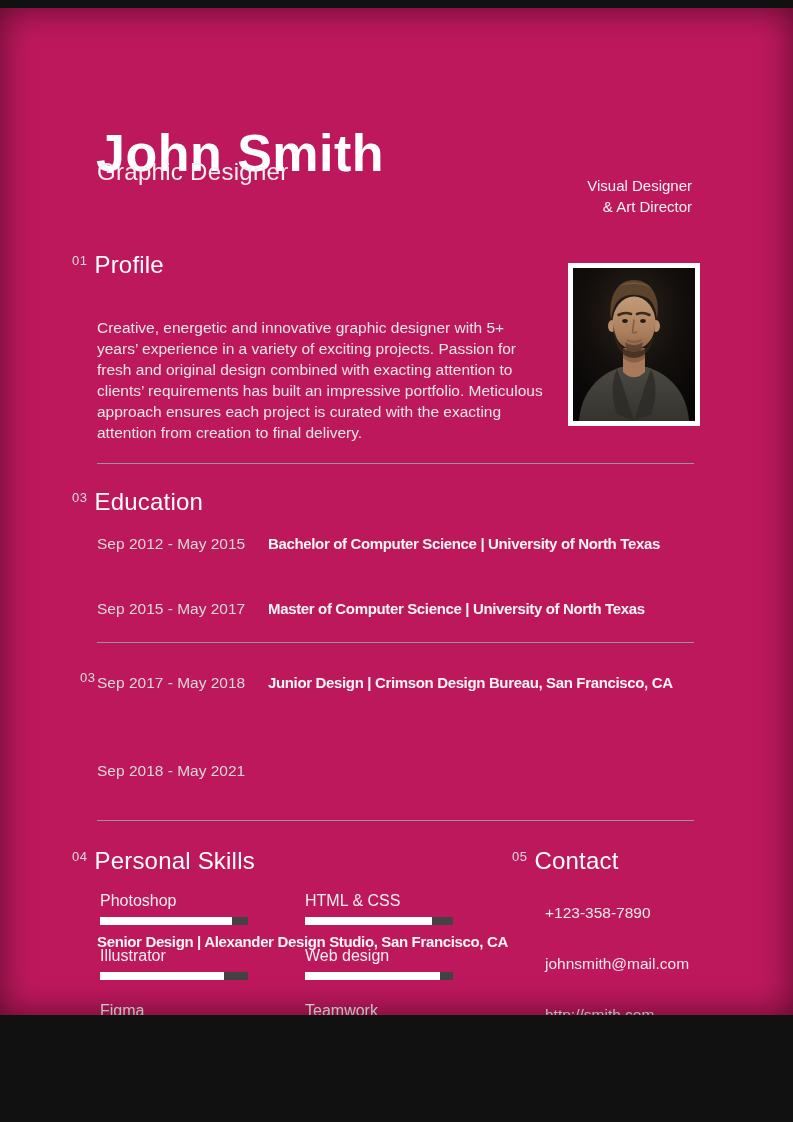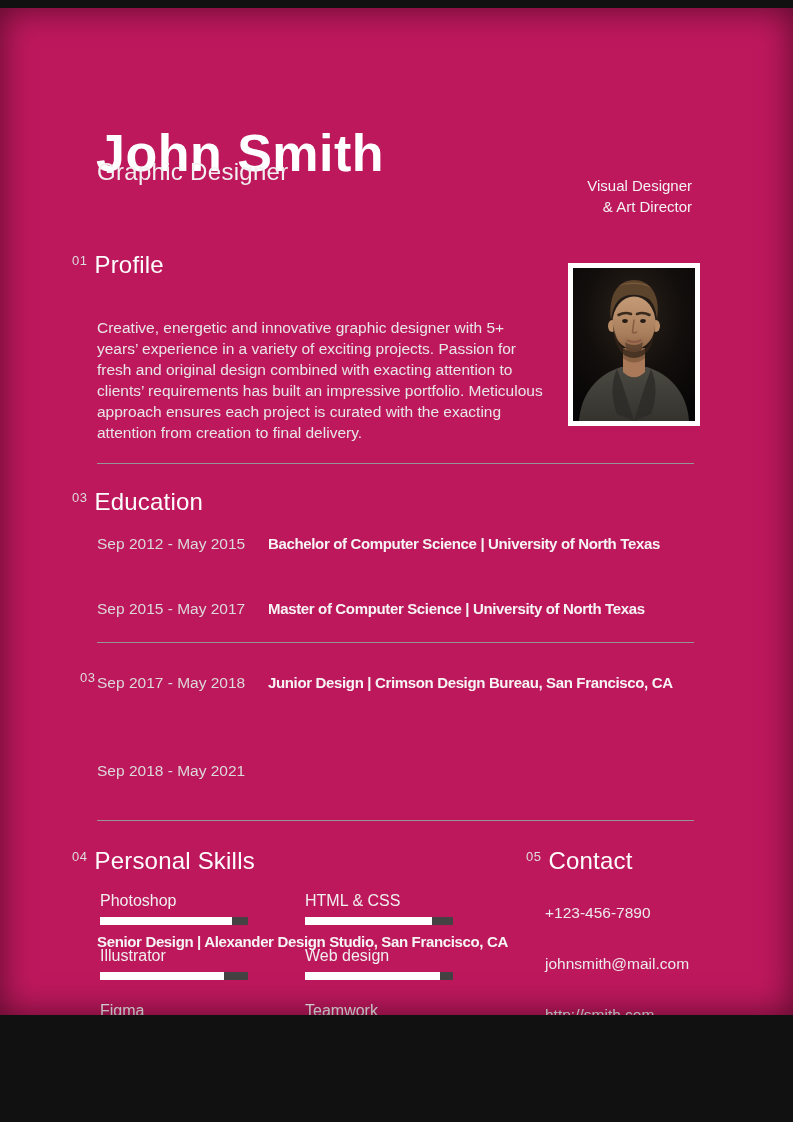--- a/index.html
+++ b/index.html
@@ -199,23 +199,23 @@
       </div>
     </div>
     <div class="skill">
       <div class="skill-label">Teamwork</div>
       <div class="skill-track">
         <div class="skill-fill" style="width: 97%;"></div>
       </div>
     </div>
   </div>
 
-  <div class="section-heading" style="left:526px;top:840px;">
+  <div class="section-heading" style="left:512px;top:840px;">
     <span class="sec-num">05</span>
     <span class="sec-title">Contact</span>
   </div>
   <div class="contact-list">
-    <div class="contact-item">+123-456-7890</div>
+    <div class="contact-item">+123-358-7890</div>
     <div class="contact-item">johnsmith@mail.com</div>
     <div class="contact-item">http://smith.com</div>
   </div>
 
 </div>
 
 </body></html>

